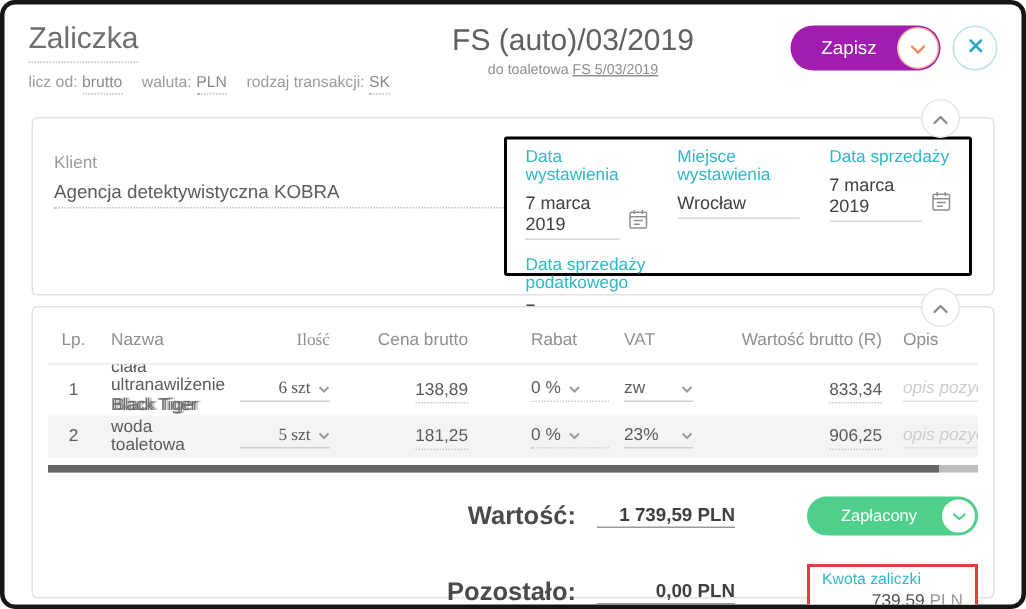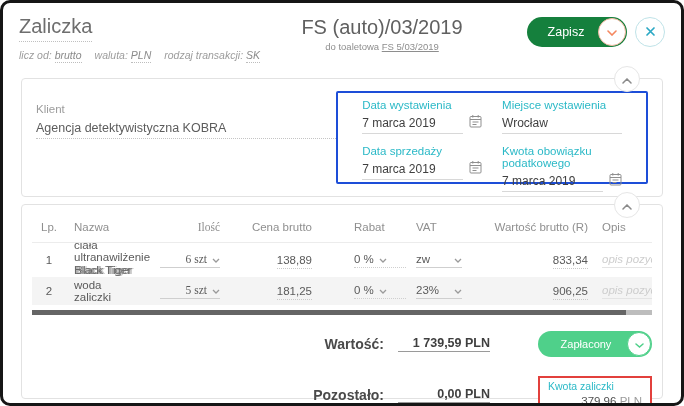--- a/index.html
+++ b/index.html
@@ -7,44 +7,44 @@
   .window{
     width:684px;height:406px;border:3px solid #161616;border-radius:10px;
     background:#fff;position:relative;overflow:hidden;
     font-family:"Liberation Sans","DejaVu Sans",sans-serif;color:#5a5a5a;
   }
   
   .hdr{display:flex;padding:12px 16px 0 16px;}
   .hdr-left{width:218px;}
   .page-title{display:inline-block;font-size:20px;color:#6e6e6e;border-bottom:1px dotted #c0c0c0;padding-bottom:3px;}
   .meta-row{margin-top:7px;font-size:10.5px;color:#9c9c9c;display:flex;gap:13px;white-space:nowrap;}
-  .meta-item{display:flex;gap:3px;align-items:baseline;font-style:italic;}
+  .meta-item{display:flex;gap:3px;align-items:baseline;}
   .meta-val{color:#8a8a8a;border-bottom:1px dotted #bdbdbd;padding-bottom:1px;}
   .hdr-center{flex:1;text-align:center;padding-top:1px;}
   .doc-title{font-size:20px;color:#606060;}
   .doc-sub{font-size:9.5px;color:#8e8e8e;margin-top:2px;}
   .doc-sub a{color:#8e8e8e;text-decoration:underline;cursor:pointer;}
   .hdr-right{display:flex;gap:8px;align-items:flex-start;padding-top:2px;}
-  .save-btn{position:relative;width:100px;height:30px;border-radius:16px;background:#15803d;
+  .save-btn{position:relative;width:100px;height:30px;border-radius:16px;background:#a21caf;
     color:#fff;font-size:12.5px;display:flex;align-items:center;cursor:pointer;}
   .save-btn .lbl{flex:1;text-align:center;padding-right:22px;}
   .save-circle{position:absolute;right:1px;top:1px;width:28px;height:28px;border-radius:50%;
     background:#fff;border:1px solid #f3b9a2;display:flex;align-items:center;justify-content:center;}
   .close-btn{width:30px;height:30px;border-radius:50%;background:#fff;border:1px solid #bfe3e8;
     display:flex;align-items:center;justify-content:center;cursor:pointer;}
   
   .card{margin:0 18px;border:1px solid #e2e2e2;border-radius:4px;position:relative;background:#fff;}
   .collapse-btn{position:absolute;top:-13px;right:22px;width:26px;height:26px;border-radius:50%;
     background:#fff;border:1px solid #e6e6e6;display:flex;align-items:center;justify-content:center;cursor:pointer;}
   .card1{margin-top:15px;height:119px;padding:12px 14px;display:flex;}
   .klient{width:305px;padding-top:12px;font-size:12px;}
   .klient-label{color:#9c9c9c;font-size:11.5px;}
   .klient-value{color:#5c5c5c;font-size:12.5px;margin-top:6px;border-bottom:1px dotted #c4c4c4;padding-bottom:3px;}
-  .datebox{margin-left:auto;width:316px;border:2px solid #1d4ed8;border-radius:2px;
-    padding:6px 24px 10px;display:grid;grid-template-columns:1fr 1fr;column-gap:20px;row-gap:11px;}
+  .datebox{margin-left:auto;width:316px;border:2px solid #000000;border-radius:2px;
+    padding:6px 12px 10px;display:grid;grid-template-columns:1fr 1fr 1fr;column-gap:20px;row-gap:11px;}
   .field-label{color:#2BB9C7;font-size:11.5px;}
   .field-valrow{display:flex;align-items:flex-end;margin-top:2px;}
   .field-value{flex:1;font-size:12px;color:#404040;border-bottom:1px solid #d8d8d8;padding:3px 0 3px;}
   .cal-icon{margin-left:6px;margin-bottom:2px;flex:none;}
   
   .card2{margin-top:7px;height:195px;padding:4px 10px 10px;}
   .thead{display:flex;align-items:center;color:#8f8f8f;font-size:11.5px;padding:12px 0 9px;border-bottom:1px solid #ececec;}
   .c-lp{width:34px;text-align:center;flex:none;}
   .c-name{width:86px;margin-left:8px;flex:none;}
   .c-qty{width:60px;text-align:right;flex:none;font-family:Liberation Serif, serif;}
@@ -64,21 +64,21 @@
   .sel.dotted{border-bottom-style:dotted;}
   .num{border-bottom:1px dotted #c9c9c9;padding-bottom:2px;}
   .opis-input{width:100%;border:none;border-bottom:1px solid #e4e4e4;font-size:11.5px;padding:0 0 2px;outline:none;background:transparent;font-family:inherit;}
   .opis-input::placeholder{font-style:italic;color:#cdcdcd;}
   .hscroll{margin-top:5px;height:5px;background:#bdbdbd;width:100%;}
   .hscroll-thumb{height:100%;width:95.8%;background:#656565;cursor:grab;}
   
   .sums{margin-top:16px;padding-right:0;}
   .sum-row{display:flex;justify-content:flex-end;align-items:center;}
   .sum-row2{margin-top:19px;}
-  .sum-label{font-weight:bold;color:#4a4a4a;font-size:14px;}
+  .sum-label{font-weight:bold;color:#4a4a4a;font-size:17px;}
   .sum-amount{font-weight:bold;color:#3f3f3f;font-size:12.5px;width:92px;text-align:right;
     border-bottom:1px solid #9a9a9a;padding-bottom:1px;margin-left:14px;}
   .sum-ctrl{width:114px;margin-left:48px;flex:none;}
   .paid-btn{position:relative;height:26px;border-radius:14px;background:#4FD08A;color:#fff;
     font-size:11px;display:flex;align-items:center;cursor:pointer;}
   .paid-btn .lbl{flex:1;text-align:center;padding-right:18px;}
   .paid-circle{position:absolute;right:1px;top:1px;width:24px;height:24px;border-radius:50%;
     background:#fff;border:1px solid #4FD08A;display:flex;align-items:center;justify-content:center;}
   .advance-box{border:2px solid #E2403C;padding:2px 8px 5px;background:#fff;}
   .advance-label{color:#2BB9C7;font-size:10.5px;}
@@ -181,21 +181,21 @@
                 <line x1="1" y1="5.5" x2="12" y2="5.5"></line>
                 <line x1="3.8" y1="1" x2="3.8" y2="3.6"></line>
                 <line x1="9.2" y1="1" x2="9.2" y2="3.6"></line>
                 <line x1="3.5" y1="8" x2="9.5" y2="8"></line>
                 <line x1="3.5" y1="10.5" x2="7.5" y2="10.5"></line>
               </svg>
           </span>
         </div>
       </div>
       <div>
-        <div class="field-label">Kwota obowiązku podatkowego</div>
+        <div class="field-label">Data sprzedaży podatkowego</div>
         <div class="field-valrow">
           <span class="field-value">7 marca 2019</span>
           <span class="cal-icon">
             <svg width="13" height="14" viewBox="0 0 13 14" fill="none" stroke="#8f8f8f" stroke-width="1">
                 <rect x="1" y="2.5" width="11" height="10.5" rx="1"></rect>
                 <line x1="1" y1="5.5" x2="12" y2="5.5"></line>
                 <line x1="3.8" y1="1" x2="3.8" y2="3.6"></line>
                 <line x1="9.2" y1="1" x2="9.2" y2="3.6"></line>
                 <line x1="3.5" y1="8" x2="9.5" y2="8"></line>
                 <line x1="3.5" y1="10.5" x2="7.5" y2="10.5"></line>
@@ -253,21 +253,21 @@
               </svg></span>
           </span></span>
       <span class="c-gross"><span class="num">833,34</span></span>
       <span class="c-opis"><input class="opis-input" placeholder="opis pozycji" style=""></span>
     </div>
 
     <div class="item-row row2">
       <span class="c-lp">2</span>
       <span class="c-name name-lines">
         <div>woda</div>
-        <div>zaliczki</div>
+        <div>toaletowa</div>
       </span>
       <span class="c-qty"><span class="sel">
             <span>5 szt</span>
             <span><svg width="8" height="5" viewBox="0 0 8 5">
                 <path d="M1 1 L4 4 L7 1" fill="none" stroke="#9a9a9a" stroke-width="1.3"></path>
               </svg></span>
           </span></span>
       <span class="c-price"><span class="num">181,25</span></span>
       <span class="c-rabat"><span class="sel dotted left">
             <span>0 %</span>
@@ -306,21 +306,21 @@
           </span>
         </span>
       </div>
       <div class="sum-row sum-row2">
         <span class="sum-label">Pozostało:</span>
         <span class="sum-amount">0,00 PLN</span>
         <span class="sum-ctrl">
           <span class="advance-box" style="display:block;">
             <div class="advance-label">Kwota zaliczki</div>
             <div class="advance-amount">
-              <span>379,96</span>
+              <span>739,59</span>
               <span class="cur">PLN</span>
             </div>
           </span>
         </span>
       </div>
     </div>
   </div>
 
 </div>
 

